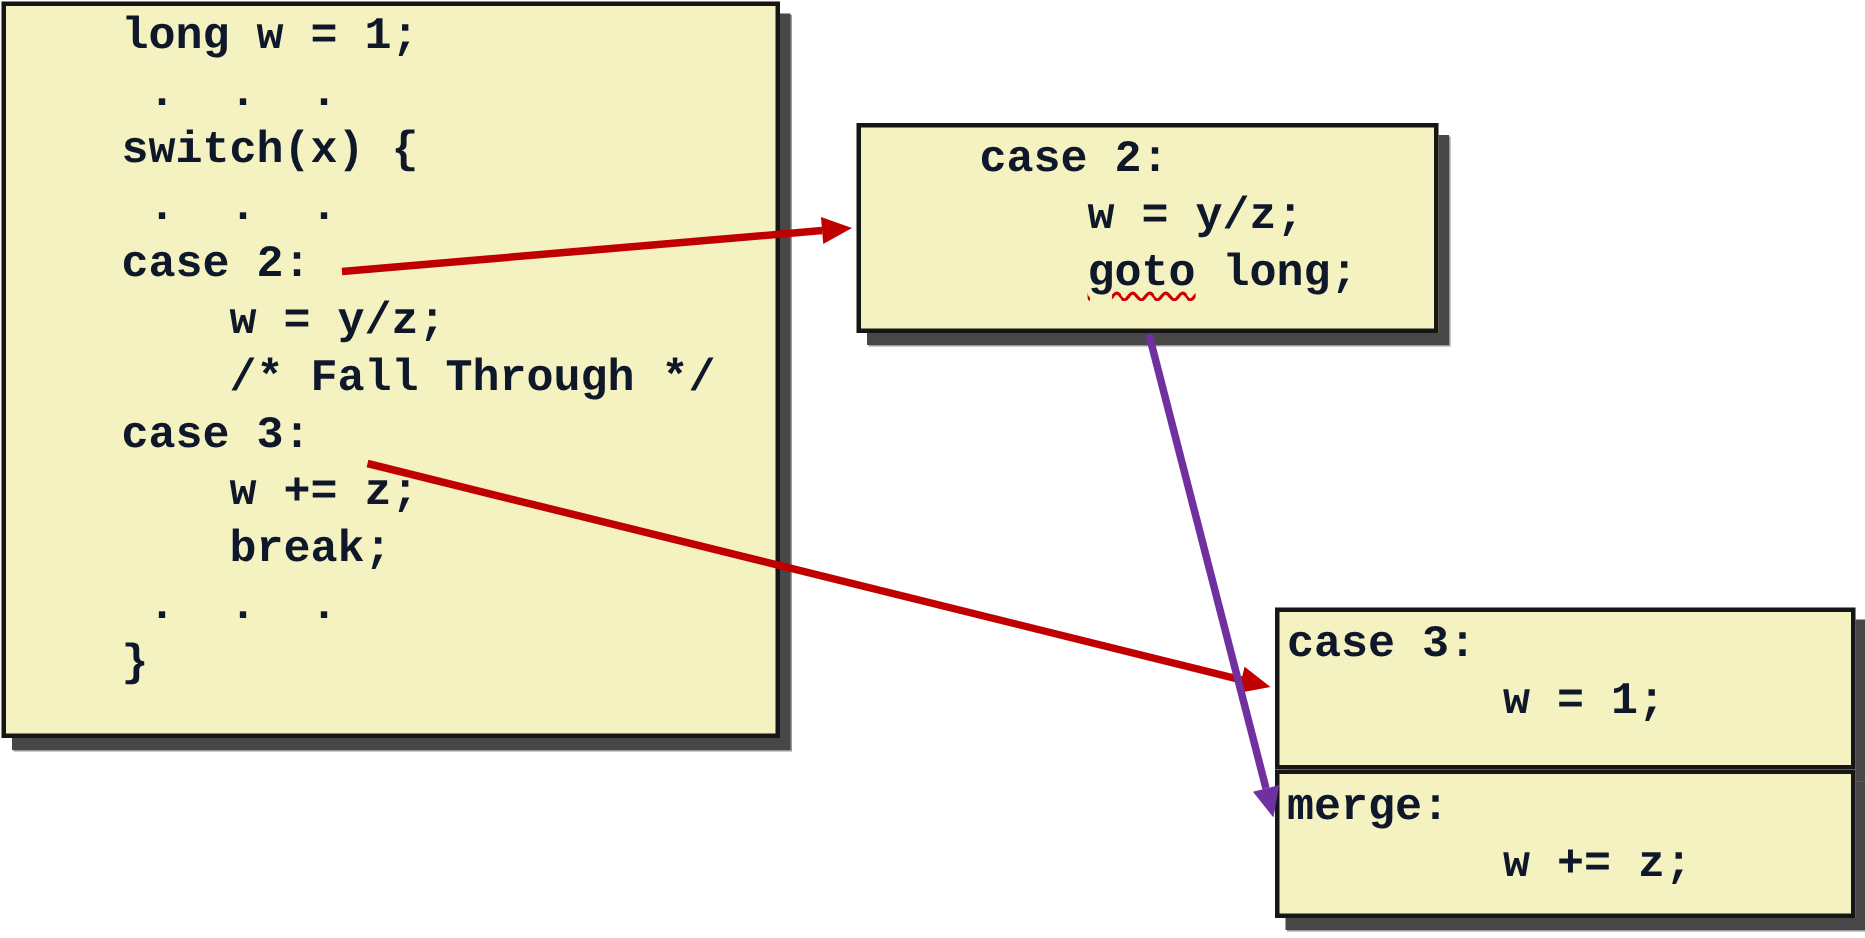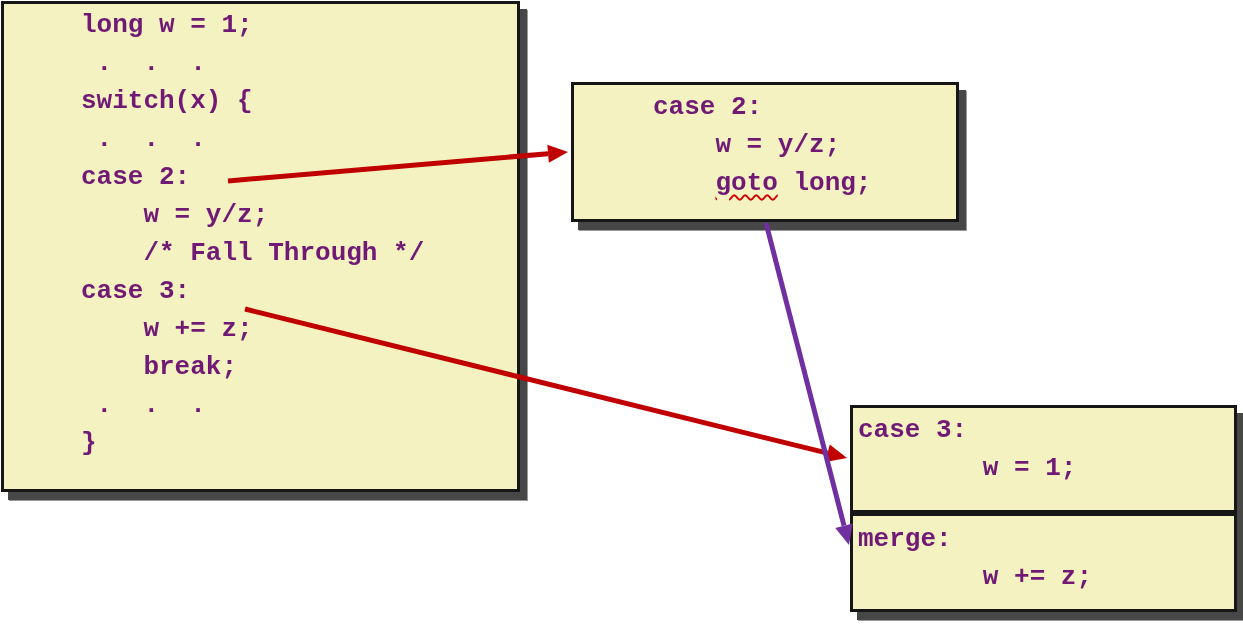--- a/index.html
+++ b/index.html
@@ -12,23 +12,23 @@
     position:absolute;
     background:#f5f2c1;
     border:3px solid #161616;
     box-sizing:border-box;
     box-shadow:7px 8px 0 #474747, 8px 9px 0 #9a9a9a;
   }
   .code{
     margin:0;
     font-family:"Liberation Mono","DejaVu Sans Mono",monospace;
     font-weight:bold;
-    font-size:26px;
+    font-size:30px;
     line-height:38px;
-    color:#701a75;
+    color:#0f172a;
     white-space:pre;
   }
   #box-source  {left:1px;   top:1px;   width:519px; height:491px;}
   #box-source .code{padding:2px 0 0 77px;}
   #box-case2   {left:571px; top:82px;  width:388px; height:140px;}
   #box-case2 .code{padding:3px 0 0 79px;}
   #box-case3   {left:850px; top:405px; width:387px; height:108px;}
   #box-case3 .code{padding:3px 0 0 5px;}
   #box-merge   {left:850px; top:513px; width:387px; height:99px;}
   #box-merge .code{padding:4px 0 0 5px;}

